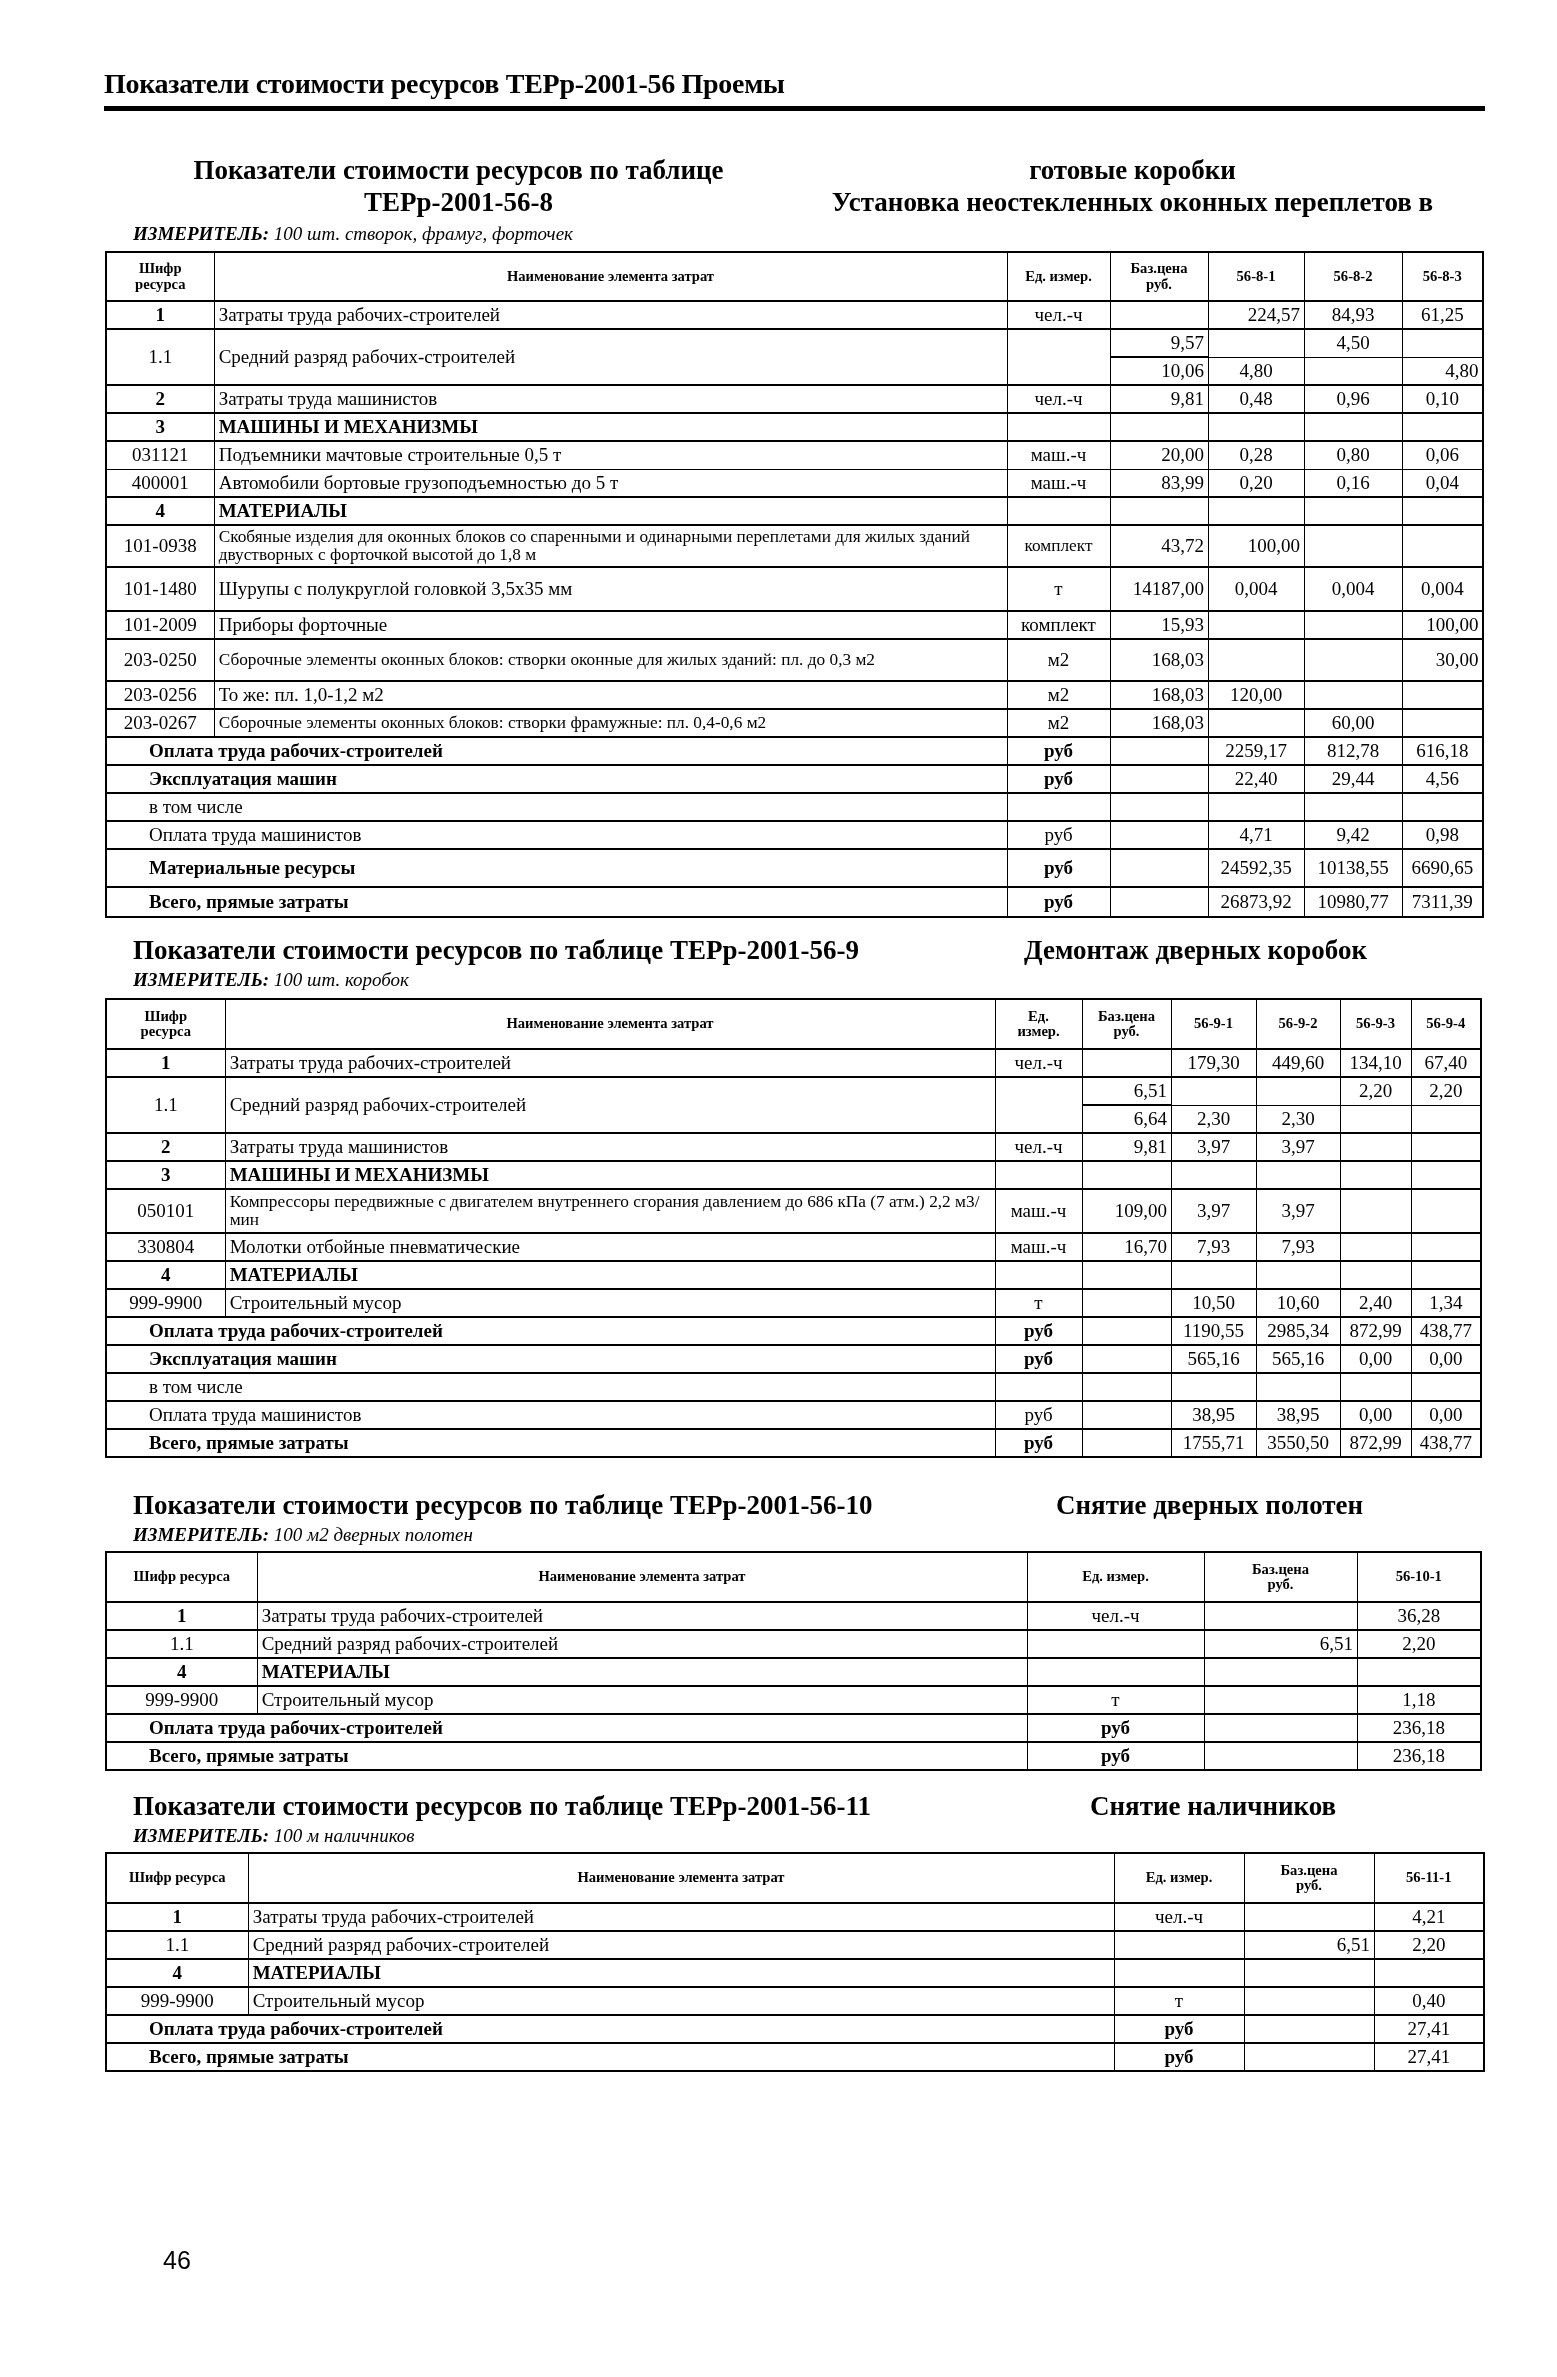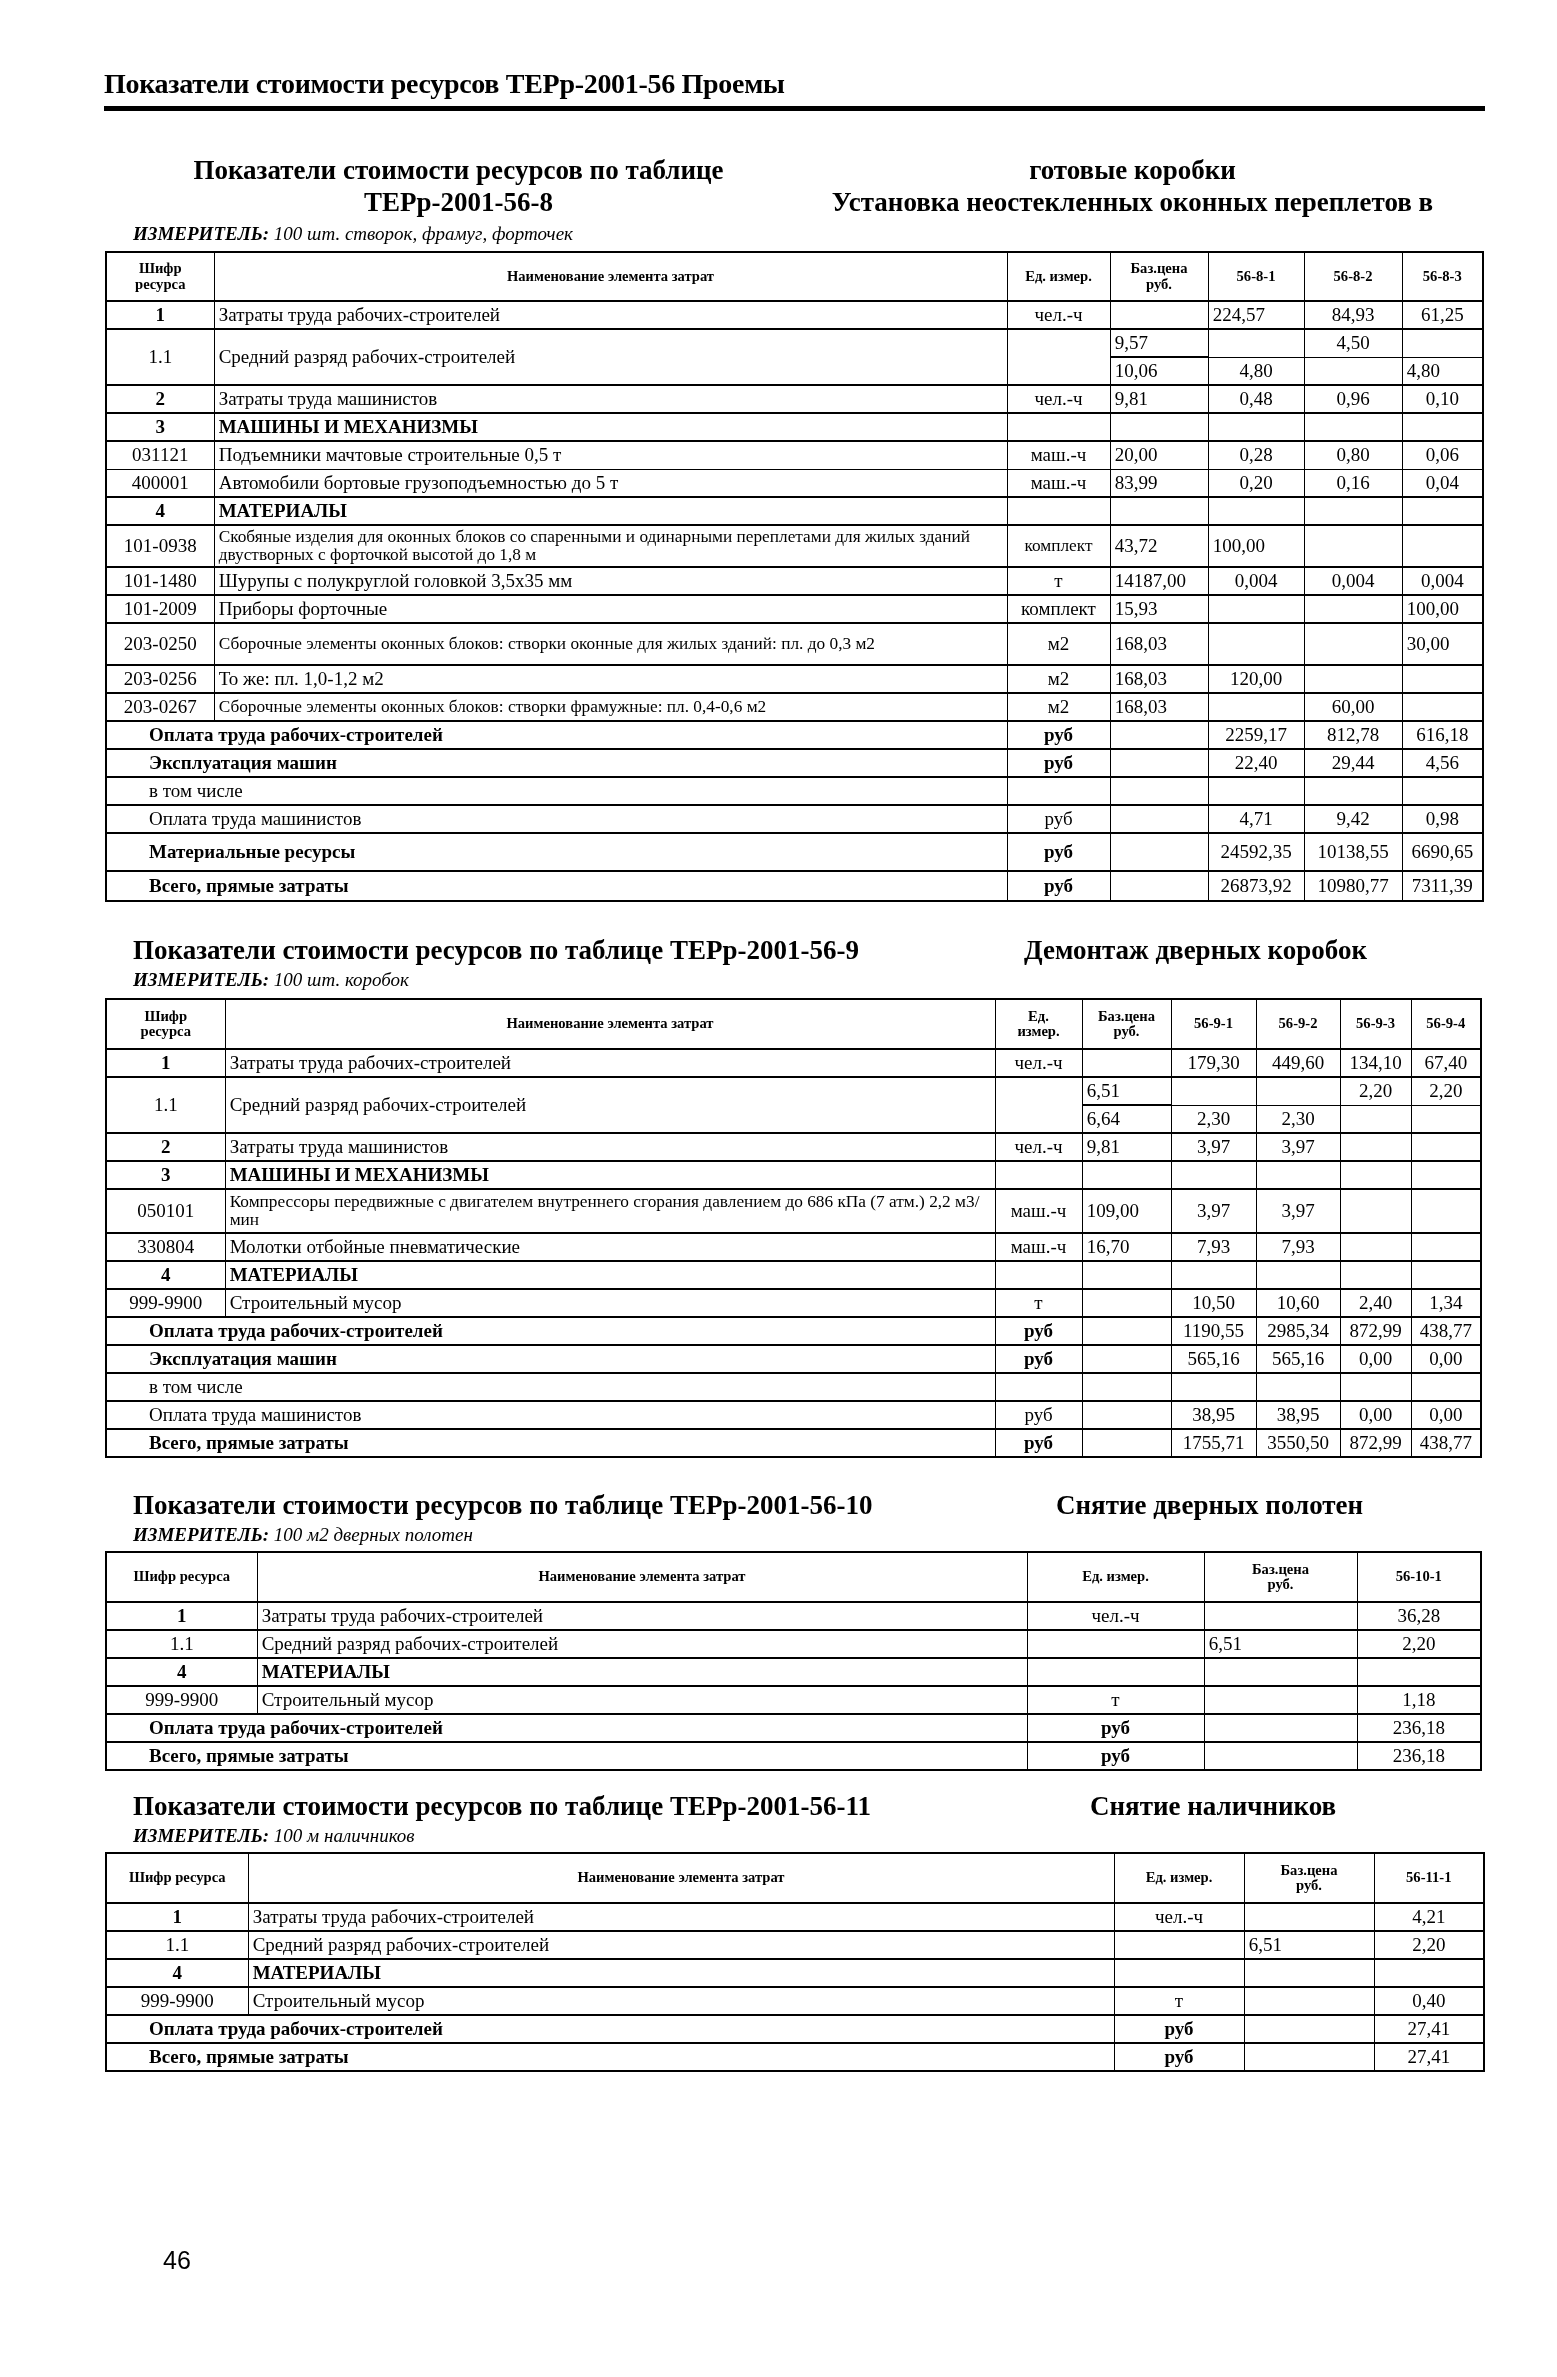--- a/index.html
+++ b/index.html
@@ -28,21 +28,21 @@
     position: absolute; left: 0; border-collapse: collapse; table-layout: fixed;
     font-size: 19px; line-height: 1.05;
   }
   td, th {
     border: 1.4px solid #000; padding: 0 4.2px; vertical-align: middle; overflow: hidden;
   }
   table { border: 2.1px solid #000; }
   th { font-weight: bold; font-size: 14.6px; text-align: center; border-bottom: 2.8px solid #000; }
   td.code { text-align: center; }
   td.unit { text-align: center; }
-  td.num { padding-right: 3.5px; }
+  td.num { text-align: right; padding-right: 3.5px; }
   td.numc { text-align: center; }
   td.bold { font-weight: bold; }
   td.summary { padding-left: 42px; }
   td.summary.bold { font-weight: bold; }
   tr.thick td { border-top: 2.8px solid #000; }
   .subrow td.num { border-bottom: 2.1px solid #000; }
   .page-number {
     position: absolute; left: 163px; top: 2246px; font-size: 25px; font-family: "Liberation Sans", sans-serif;
   }
 </style>
@@ -158,21 +158,21 @@
     </tr>
     <tr class="thick" style="height:42px;padding-left:6px;">
       <td class="code">101-0938</td>
       <td style="font-size:17.3px;">Скобяные изделия для оконных блоков со спаренными и одинарными переплетами для жилых зданий двустворных с форточкой высотой до 1,8 м</td>
       <td class="unit" style="font-size:17.3px;">комплект</td>
       <td class="num">43,72</td>
       <td class="num">100,00</td>
       <td class="numc"></td>
       <td class="numc"></td>
     </tr>
-    <tr class="thick" style="height:28px;">
+    <tr class="thick" style="height:44px;">
       <td class="code">101-1480</td>
       <td>Шурупы с полукруглой головкой 3,5x35 мм</td>
       <td class="unit">т</td>
       <td class="num">14187,00</td>
       <td class="numc">0,004</td>
       <td class="numc">0,004</td>
       <td class="numc">0,004</td>
     </tr>
     <tr class="thick" style="height:28px;">
       <td class="code">101-2009</td>

